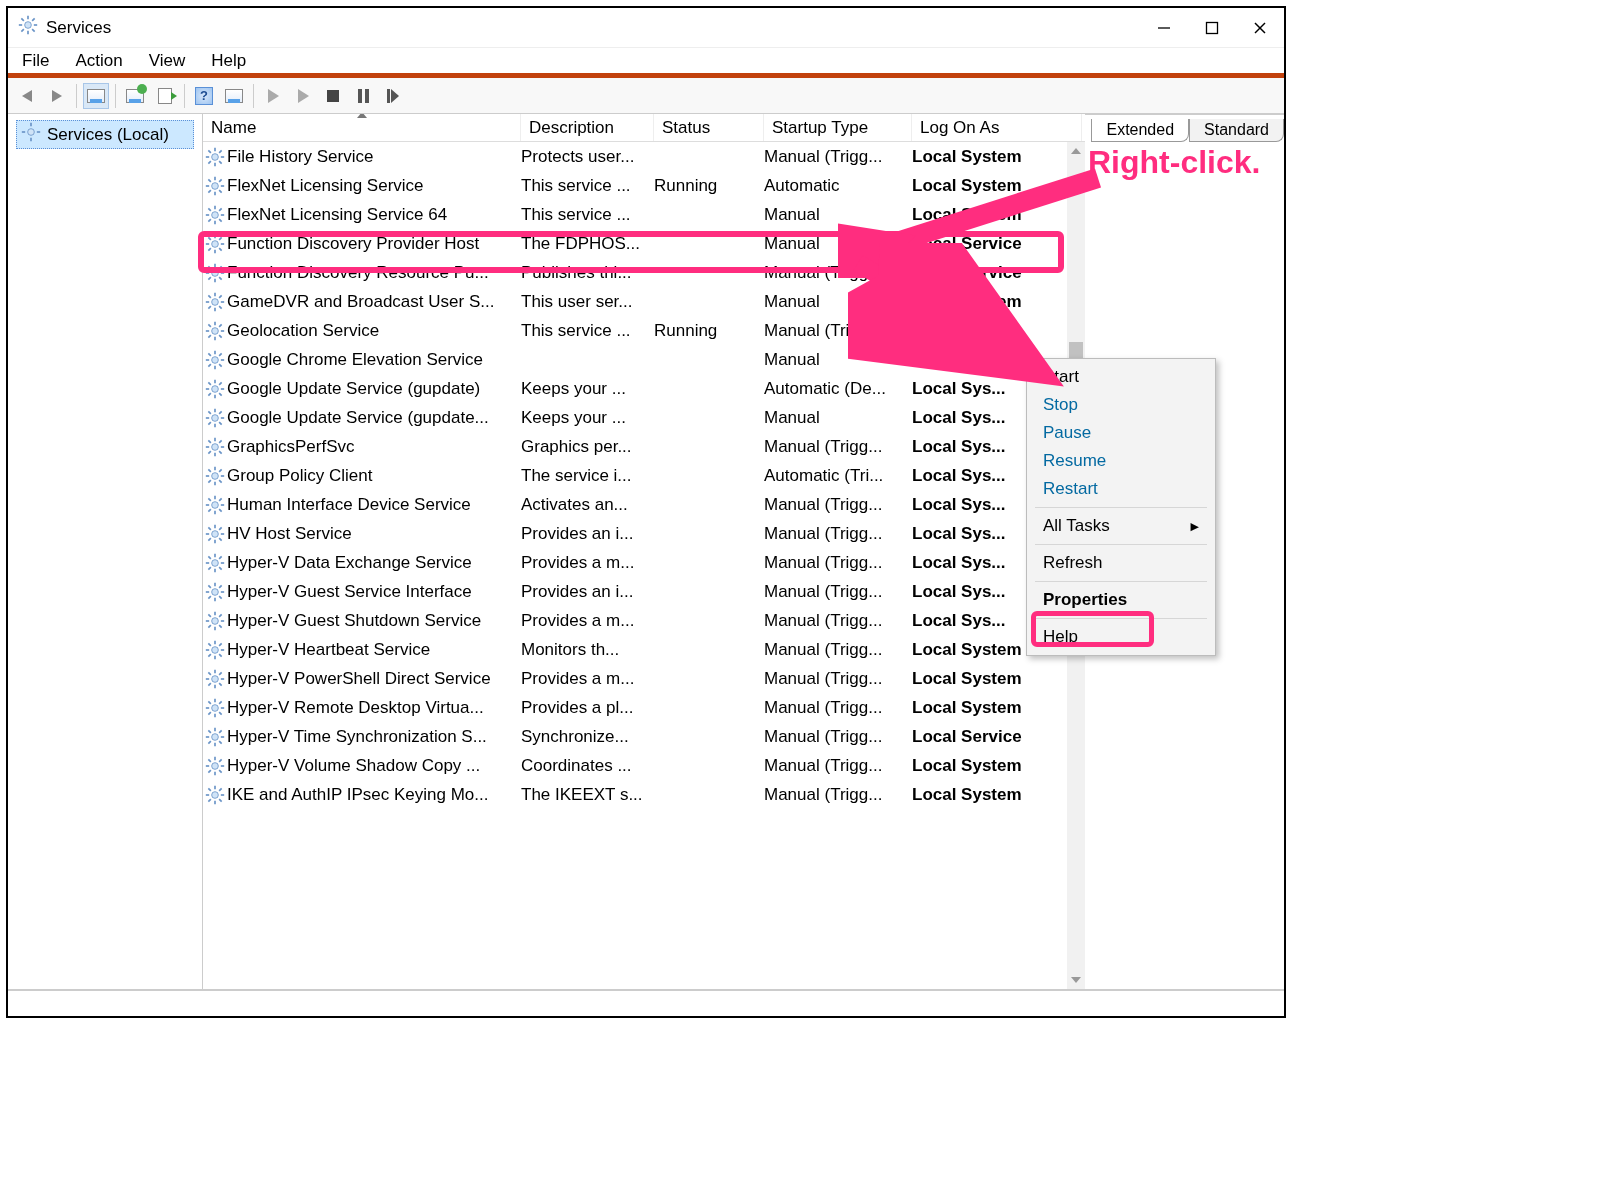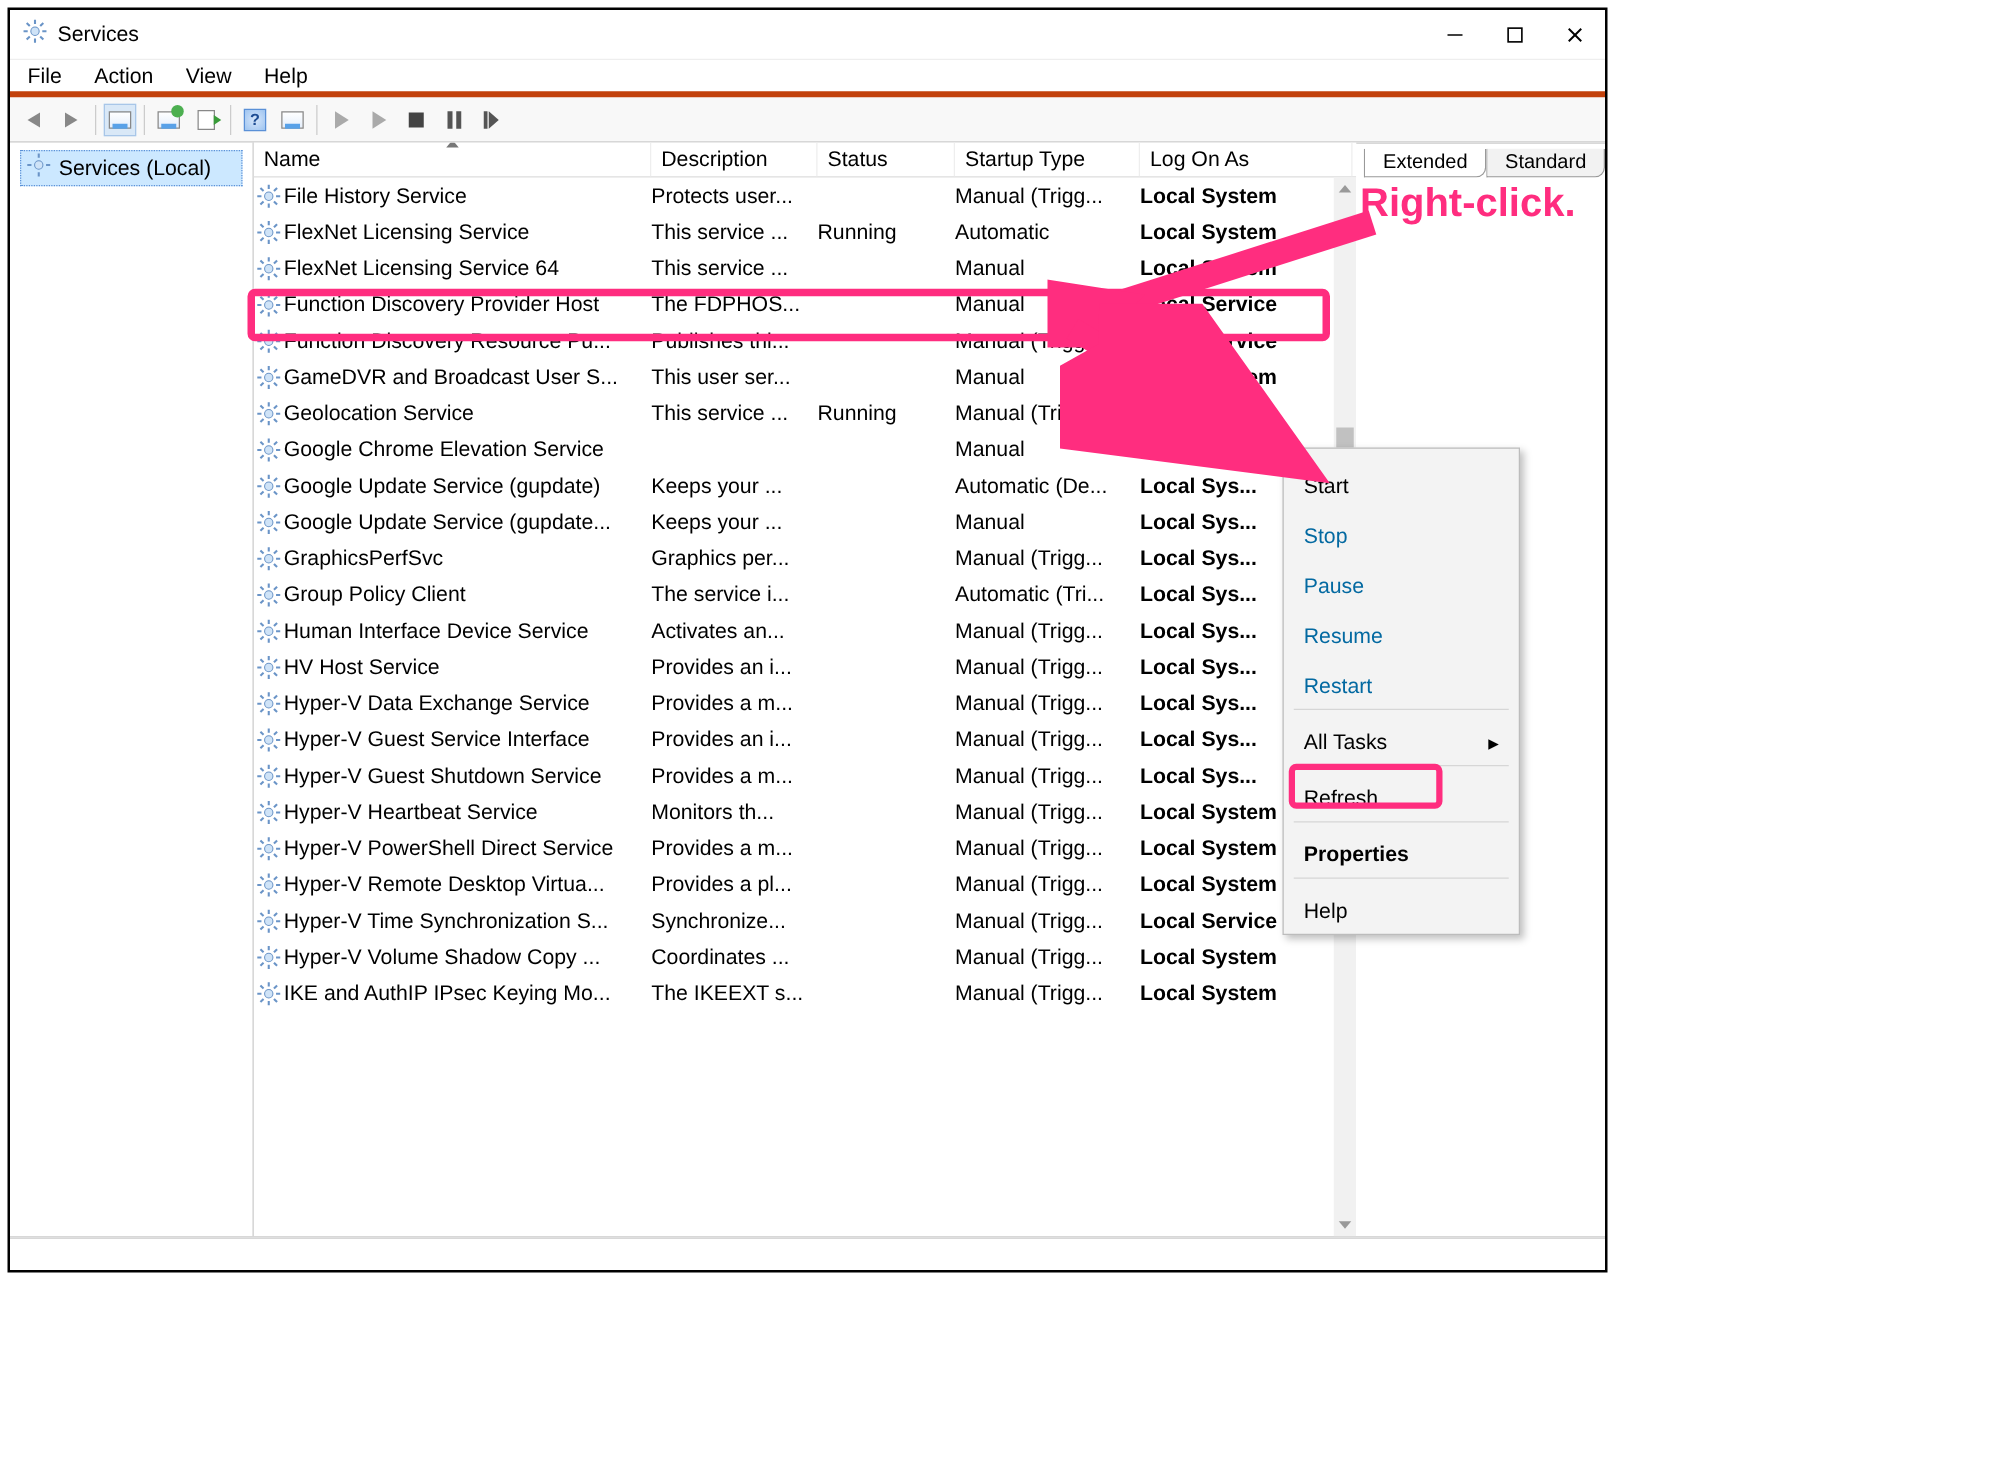--- a/index.html
+++ b/index.html
@@ -92,21 +92,21 @@
 
   
   .annot { position:absolute; pointer-events:none; }
   .hi-box { position:absolute; border:6px solid #ff2d7f; border-radius:6px; }
   .hi-small { position:absolute; border:5px solid #ff2d7f; border-radius:6px; }
   .pink-text { color:#ff2d7f; font-weight:800; font-size:32px; font-family:"Segoe UI", Arial, sans-serif; position:absolute; }
   .arrow-svg { position:absolute; }
 
   
   .ctxmenu { position:absolute; width:190px; background:#f3f3f3; border:1px solid #bcbcbc; box-shadow:3px 3px 6px rgba(0,0,0,.25); padding:4px 0; font-size:17px; }
-  .ctxmenu .mi { padding:4px 16px; display:flex; justify-content:space-between; align-items:center;margin-top:12px; }
+  .ctxmenu .mi { padding:4px 16px; display:flex; justify-content:space-between; align-items:center; }
   .ctxmenu .mi.disabled { color:#0369a1; }
   .ctxmenu .hr { height:1px; background:#d6d6d6; margin:4px 8px; }
   .ctxmenu .sub { font-size:11px; }
 </style>
 </head>
 <body>
 
 <div class="window">
 
   <div class="titlebar">

